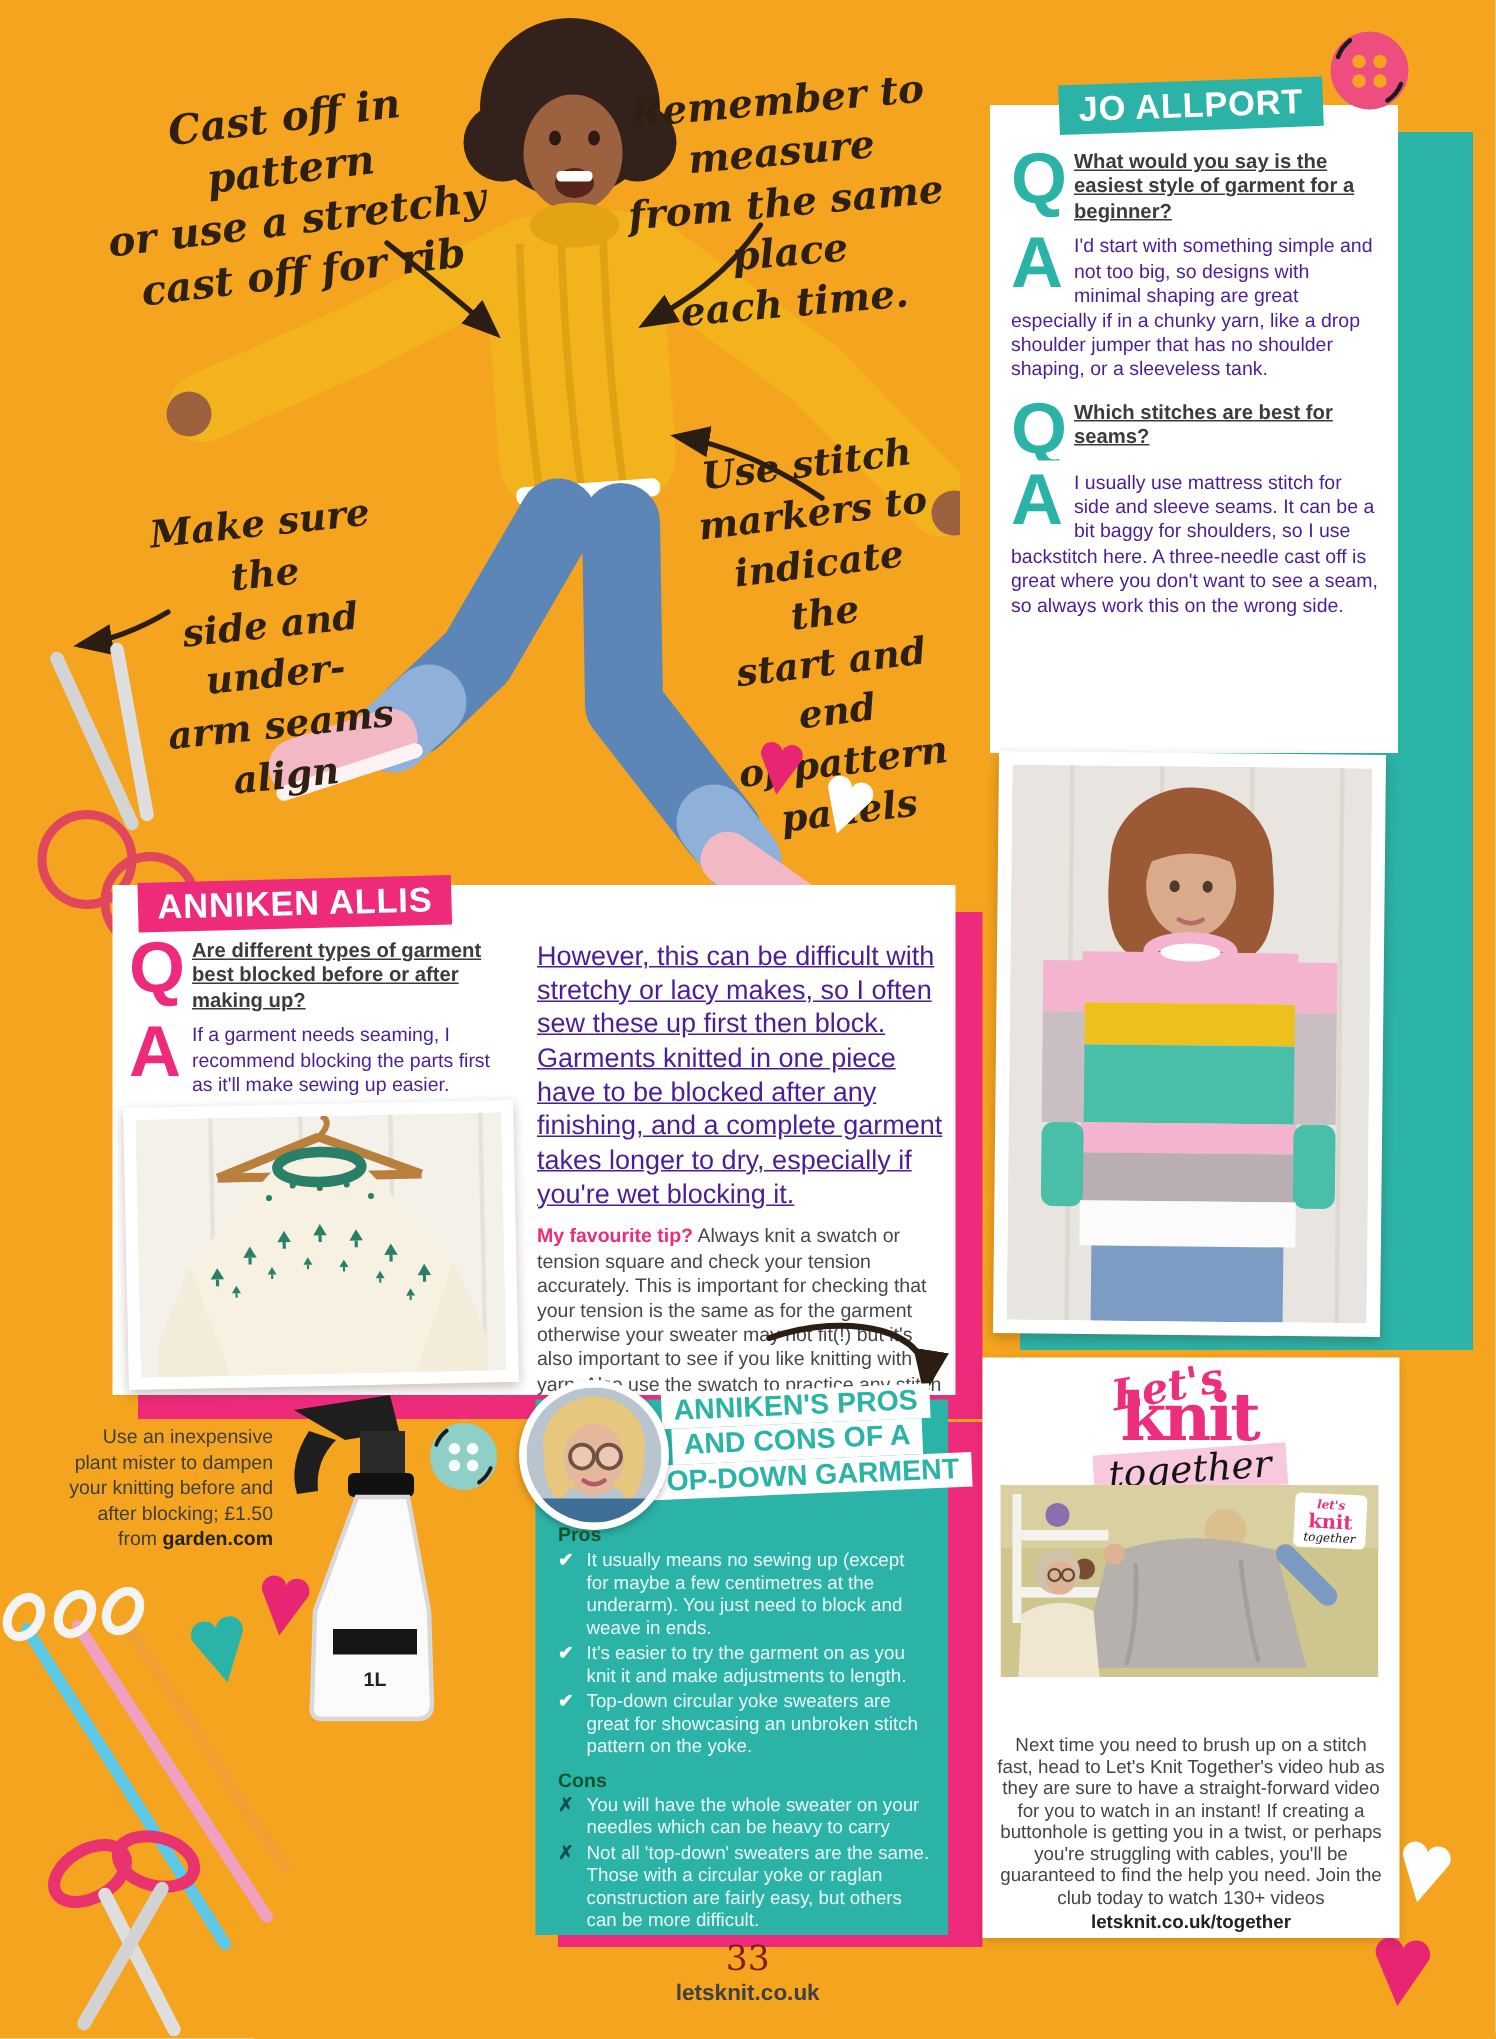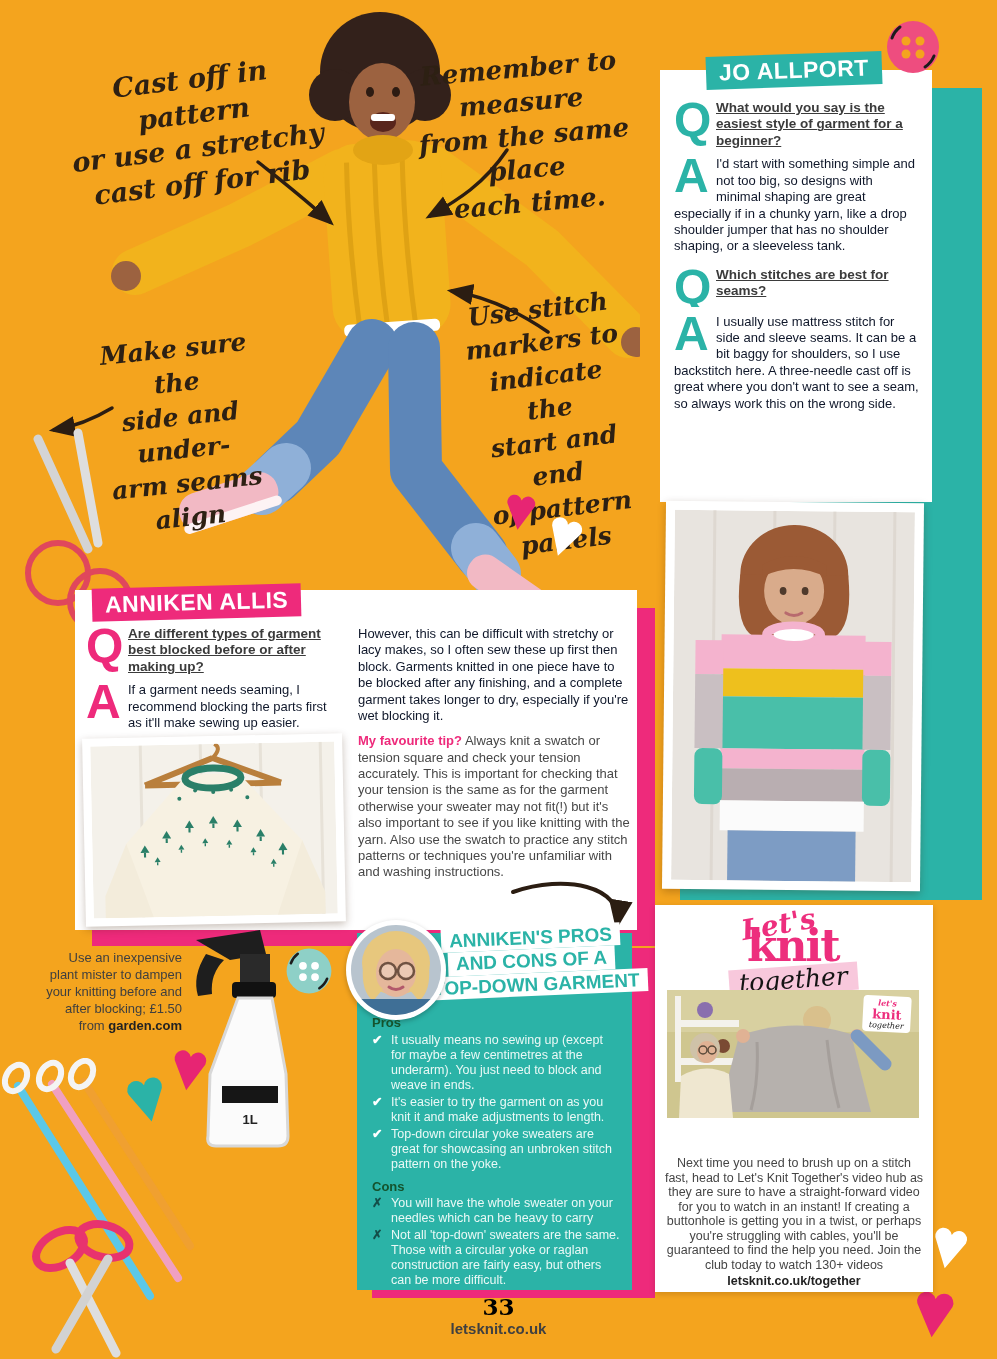--- a/index.html
+++ b/index.html
@@ -11,21 +11,21 @@
   .panel{position:absolute;background:#fff;}
   .chip{position:absolute;color:#fff;font-weight:700;font-size:23px;letter-spacing:.5px;
         padding:3px 13px;white-space:nowrap;}
   .teal-bg{background:#2BB3A7;}
   .pink-bg{background:#EE2A7B;}
   .teal{color:#2BB3A7;}
   .pink{color:#EE2A7B;}
   .qa-row{overflow:hidden;margin-bottom:7px;}
   .dropcap{float:left;width:42px;font-size:48px;line-height:40px;font-weight:700;}
   .q-text{font-weight:700;font-size:13.5px;line-height:1.22;color:#3b3b3b;margin:0;text-decoration:underline;}
-  .a-text{font-size:13px;line-height:1.26;color:#0f172a;margin:0;}
+  .a-text{font-size:13px;line-height:1.26;color:#4c1d95;margin:0;}
   .fav{font-size:13px;line-height:1.26;color:#474747;margin-top:9px;}
   .fav .lead{font-weight:700;}
   .polaroid{position:absolute;background:#fff;box-shadow:0 3px 8px rgba(60,30,0,.28);}
   .cap{position:absolute;text-align:right;font-size:13px;line-height:1.3;color:#3f3f3f;}
   .cap b{color:#222;}
   .pc-title-chip{display:inline-block;background:#fff;color:#2BB3A7;font-weight:700;
         font-size:19px;line-height:1.12;padding:1px 8px;white-space:nowrap;}
   .pc-body{position:absolute;color:#EAF9F6;font-size:12.5px;line-height:1.2;}
   .pc-h{font-weight:700;font-size:13px;color:#14532d;margin:7px 0 2px;}
   .pc-item{display:flex;gap:6px;margin-bottom:2px;}
@@ -205,21 +205,21 @@
       <span class="dropcap pink">Q</span>
       <p class="q-text">Are different types of garment best blocked before or after making up?</p>
     </div>
     <div class="qa-row">
       <span class="dropcap pink">A</span>
       <p class="a-text">If a garment needs seaming, I recommend blocking the parts first as it'll make sewing up easier.</p>
     </div>
   </div>
 
   <div class="abs" style="left:358px;top:626px;width:272px;">
-    <p class="a-text" style="font-size:13px;">However, this can be difficult with stretchy or lacy makes, so I often sew these up first then block. Garments knitted in one piece have to be blocked after any finishing, and a complete garment takes longer to dry, especially if you're wet blocking it.</p>
+    <p class="a-text" style="font-size:18px;text-decoration:underline;">However, this can be difficult with stretchy or lacy makes, so I often sew these up first then block. Garments knitted in one piece have to be blocked after any finishing, and a complete garment takes longer to dry, especially if you're wet blocking it.</p>
     <p class="fav">
       <span class="lead pink">My favourite tip?</span>
       <span>Always knit a swatch or tension square and check your tension accurately. This is important for checking that your tension is the same as for the garment otherwise your sweater may not fit(!) but it's also important to see if you like knitting with the yarn. Also use the swatch to practice any stitch patterns or techniques you're unfamiliar with and washing instructions.</span>
     </p>
   </div>
 
   <div class="polaroid" style="left:84px;top:736px;width:244px;height:172px;padding:8px;transform:rotate(-1.2deg);">
     <svg width="244" height="172" viewBox="0 0 244 172">
       <rect width="244" height="172" fill="#f4f1ea"></rect>
       <path d="M50,0 V172 M110,0 V172 M170,0 V172 M230,0 V172" stroke="#e7e2d8" stroke-width="3"></path>
@@ -424,16 +424,16 @@
         <text x="220" y="38" font-size="8" font-style="italic" fill="#141414" text-anchor="middle" font-family="DejaVu Serif, serif">together</text>
       </g>
     </svg>
   </div>
 
   <div class="tg-body" style="left:664px;top:1124px;width:260px;">
     <span>Next time you need to brush up on a stitch fast, head to Let's Knit Together's video hub as they are sure to have a straight-forward video for you to watch in an instant! If creating a buttonhole is getting you in a twist, or perhaps you're struggling with cables, you'll be guaranteed to find the help you need. Join the club today to watch 130+ videos</span>
     <div style="font-weight:700;color:#222;margin-top:2px;">letsknit.co.uk/together</div>
   </div>
 
-  <div class="footer" style="top:1293px;font-weight:700;font-size:23px;color:#000000;font-family:'DejaVu Serif',serif;">33</div>
+  <div class="footer" style="top:1293px;font-weight:400;font-size:23px;color:#7f1d1d;font-family:'DejaVu Serif',serif;">33</div>
   <div class="footer" style="top:1320px;font-weight:700;font-size:15px;color:#404040;">letsknit.co.uk</div>
 
 </div>
 
 </body></html>

